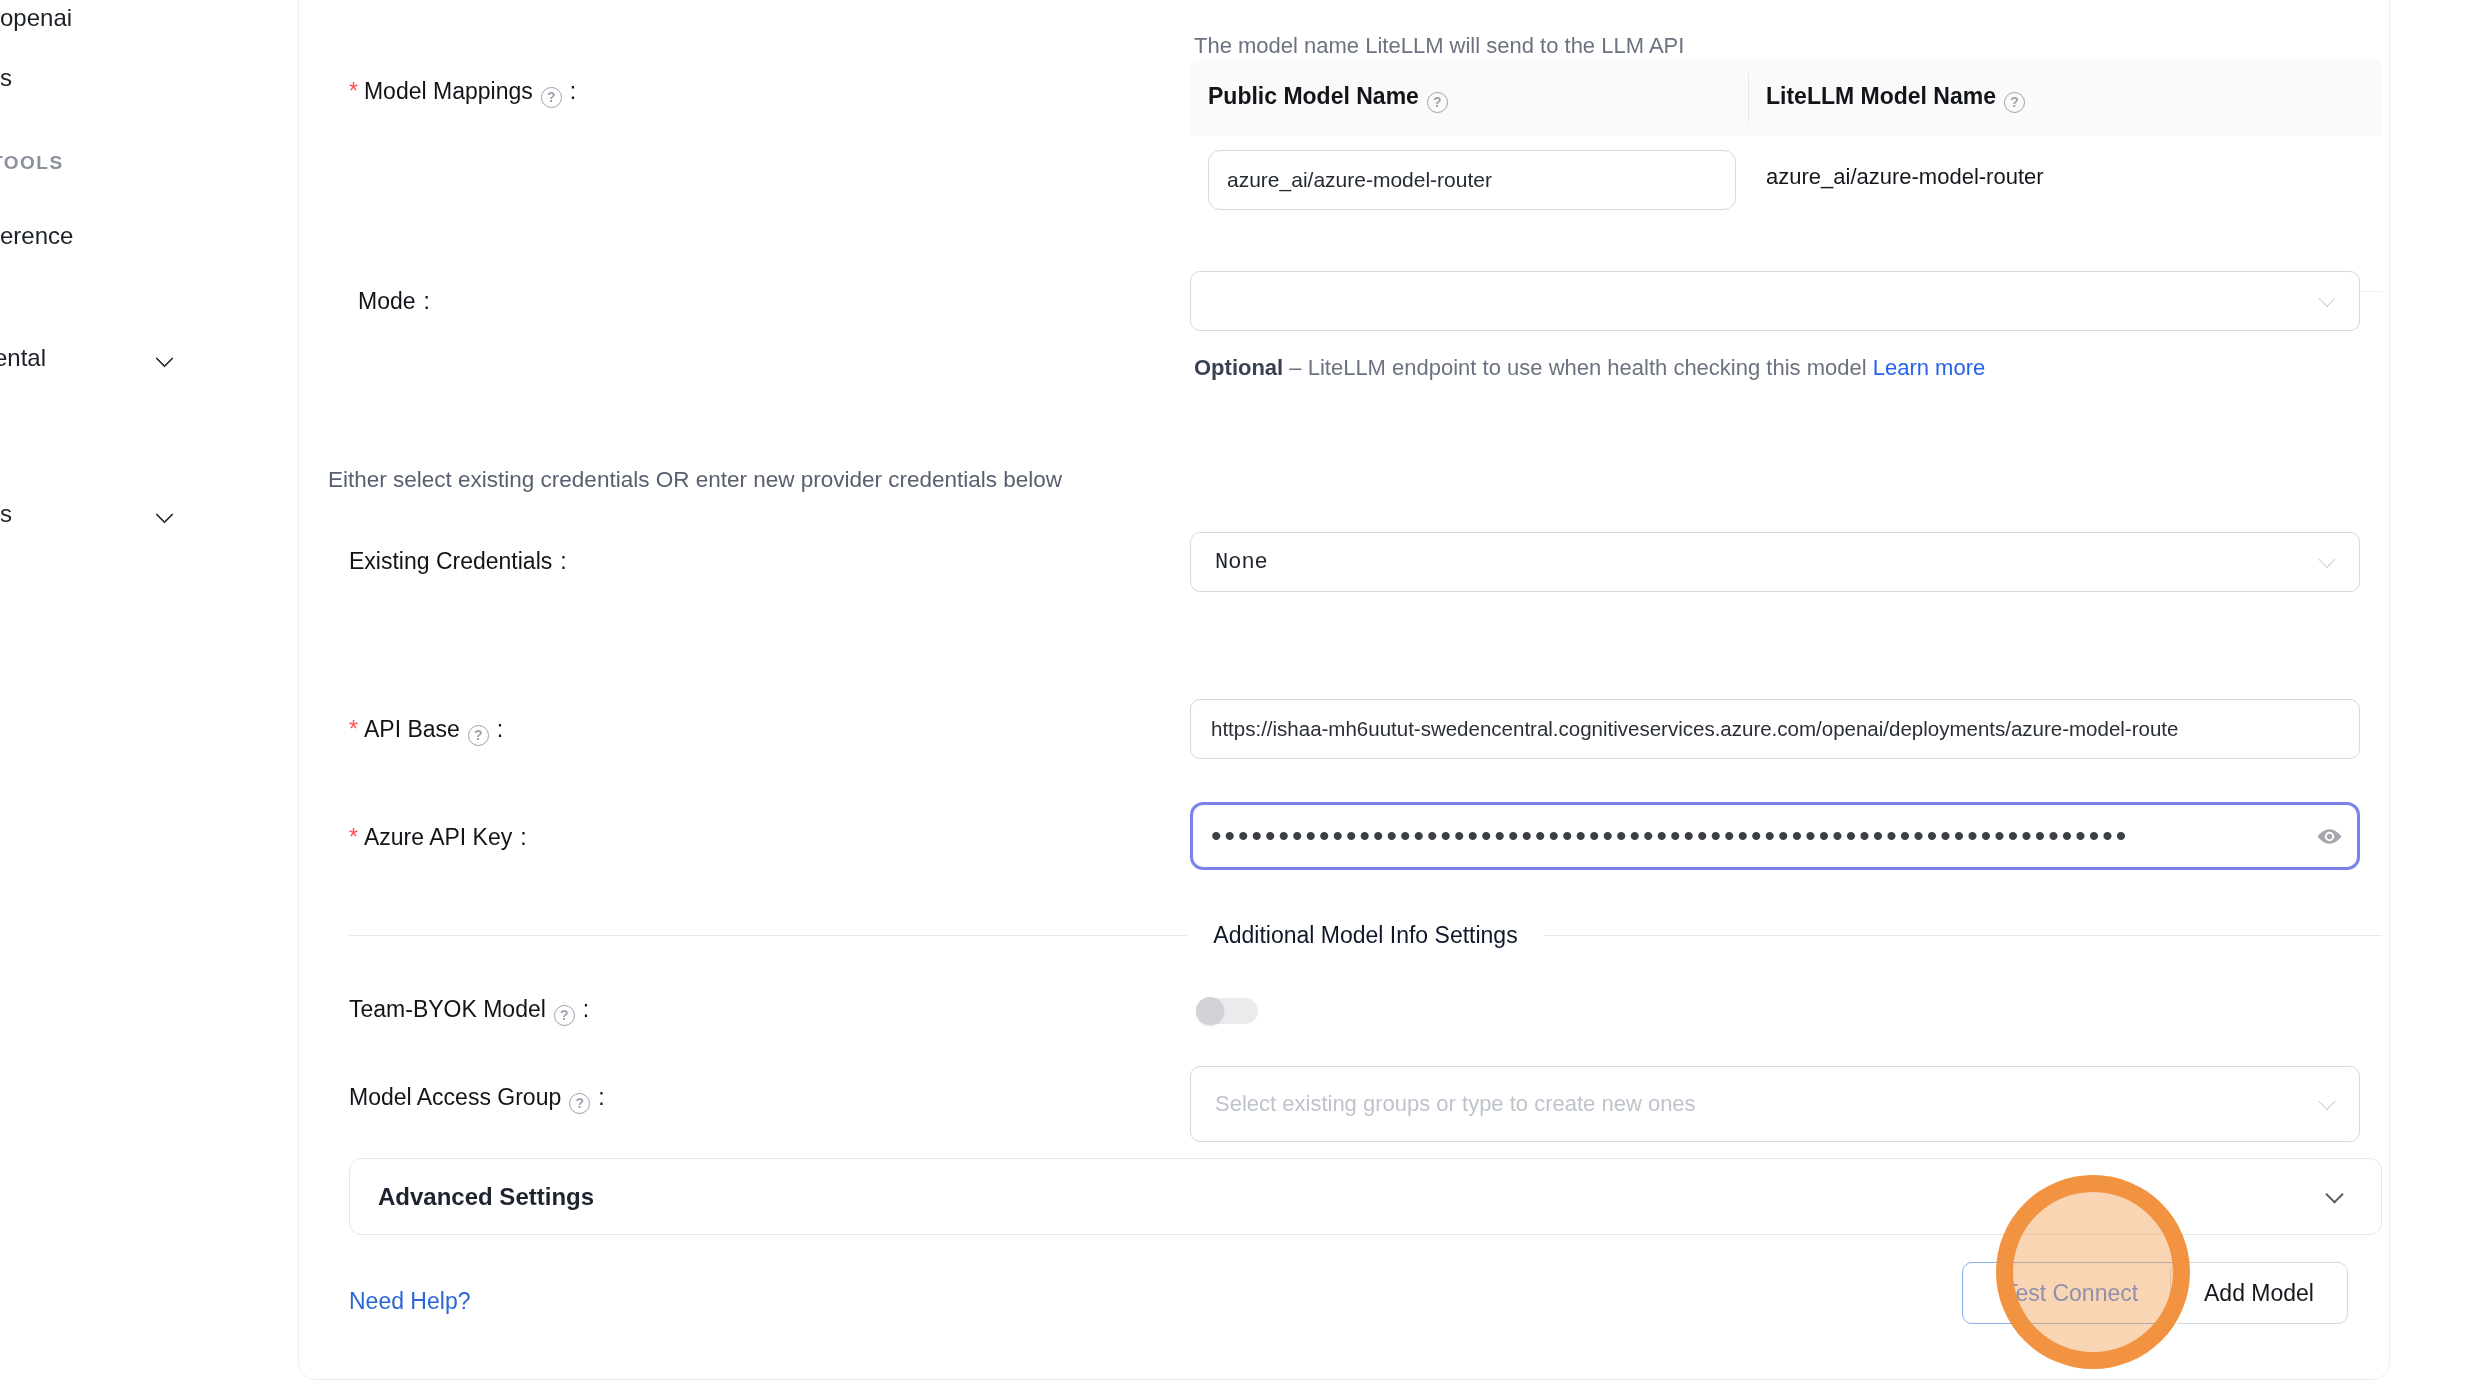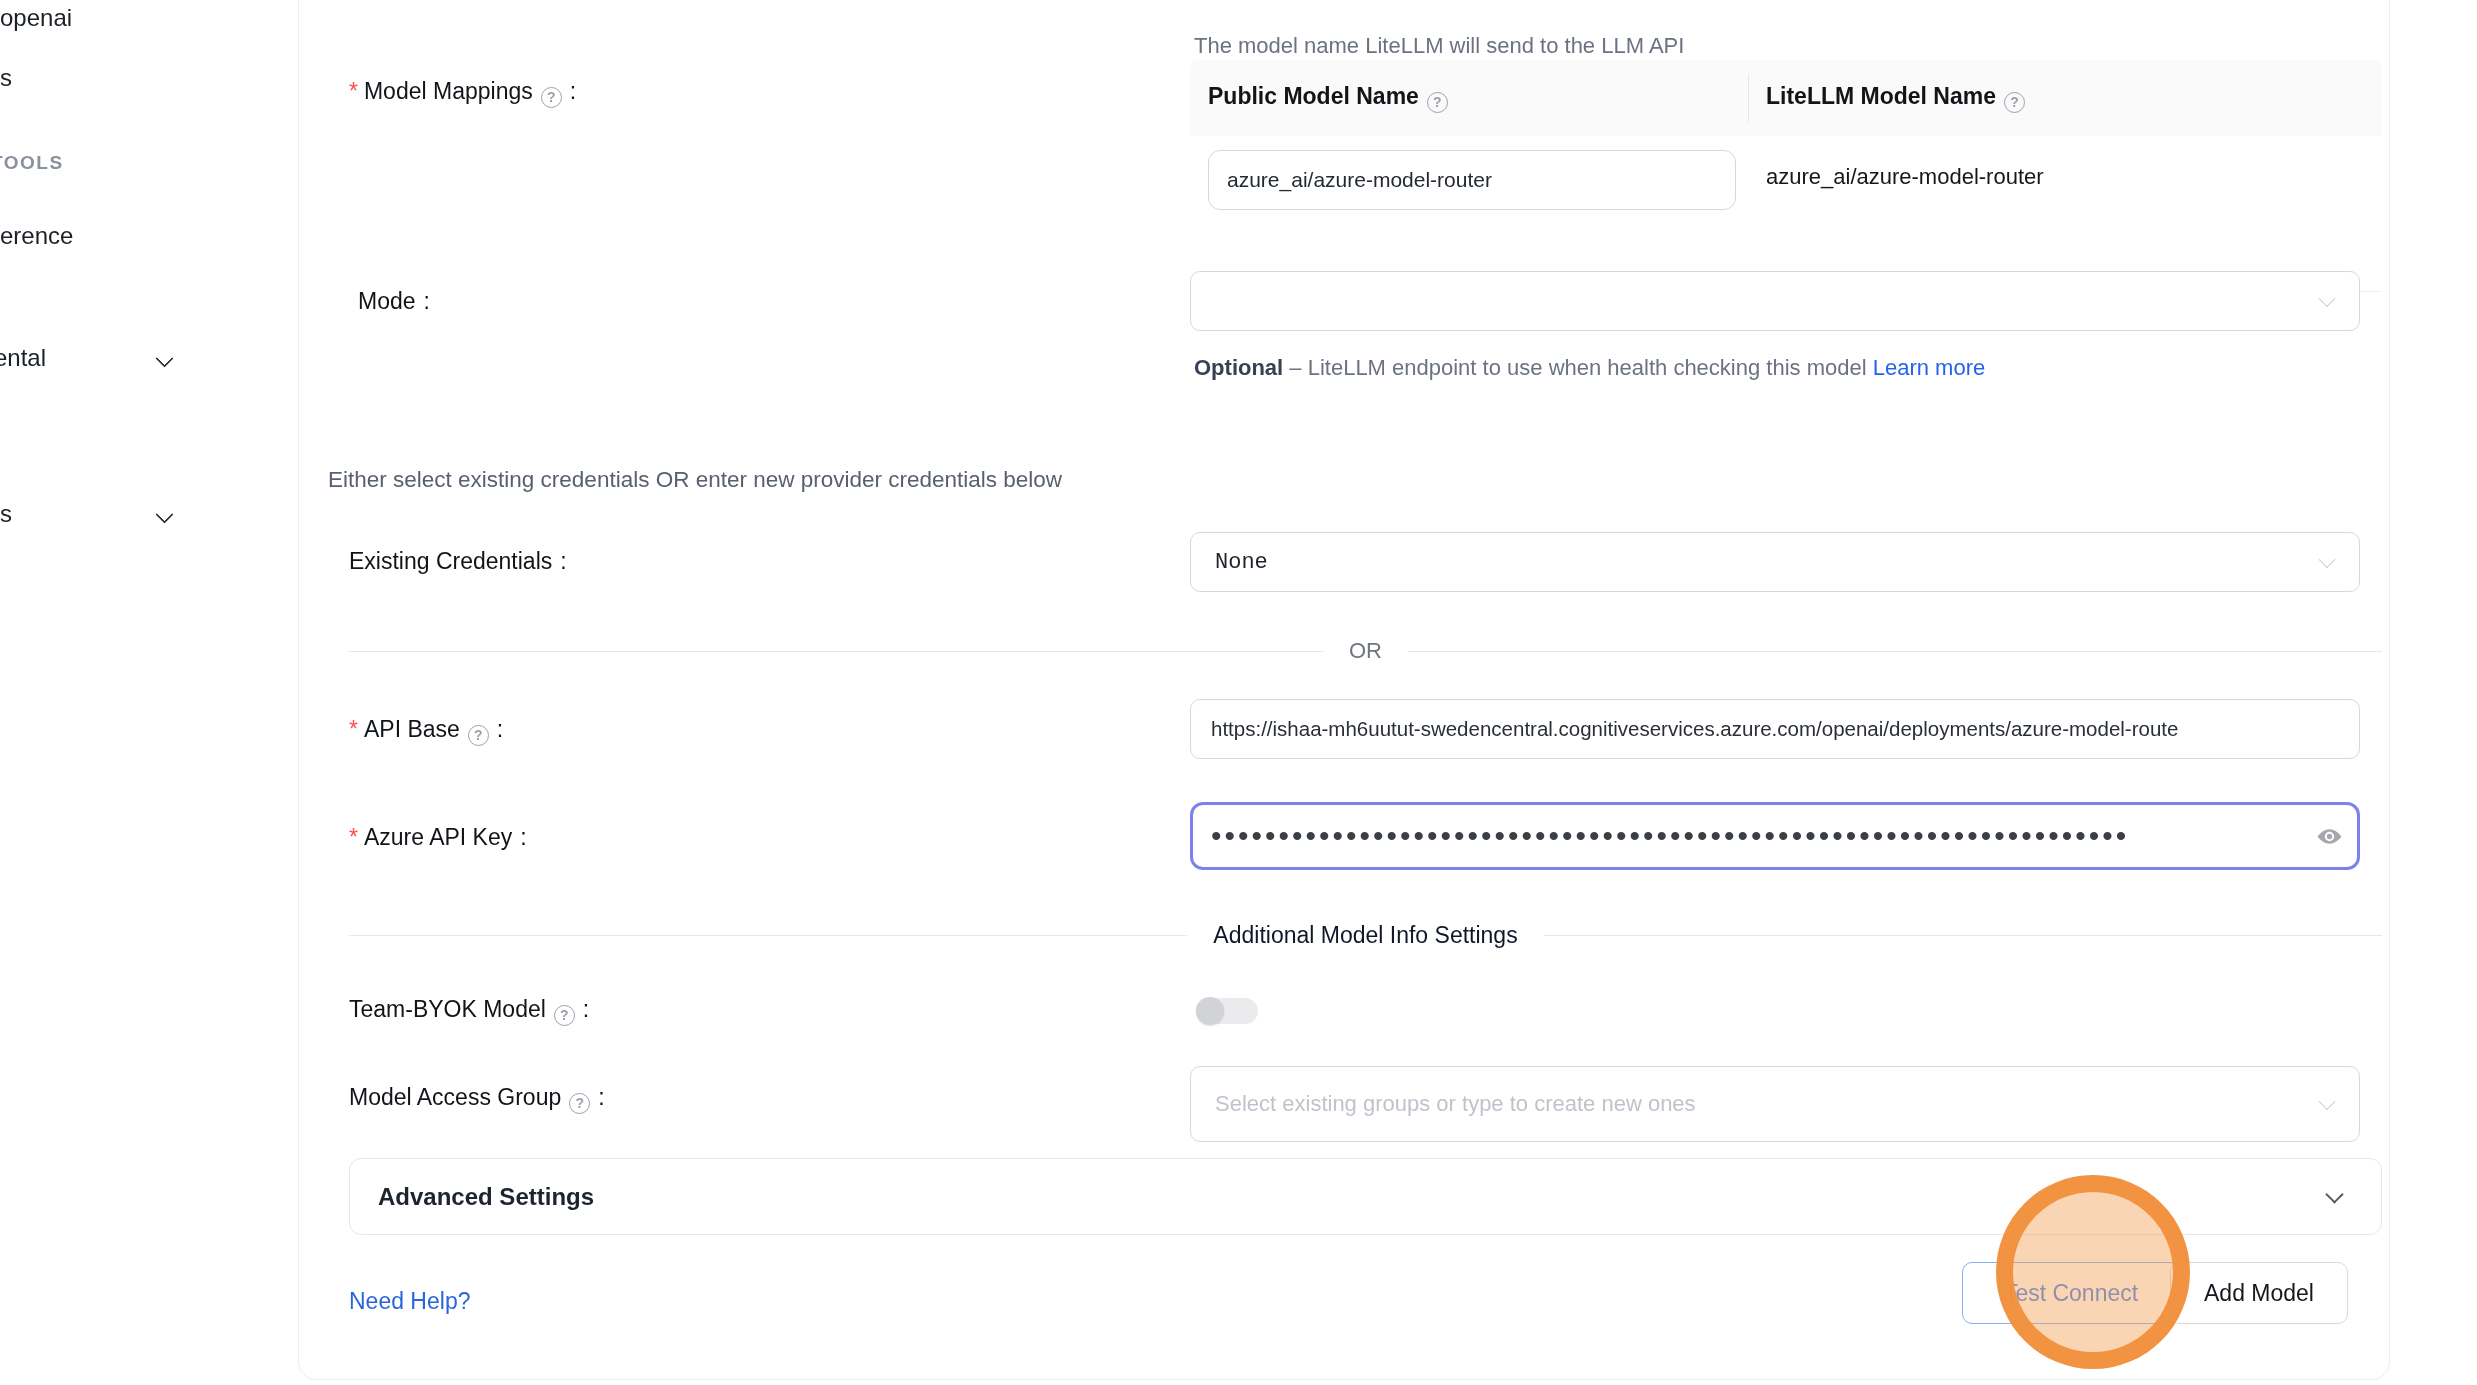--- a/index.html
+++ b/index.html
@@ -173,23 +173,20 @@
   <div class="abs" style="left:328px;top:467px;font-size:22.5px;color:#586070;">Either select existing credentials OR enter new provider credentials below</div>
 
   <div class="label abs" style="left:349px;top:548px;">
     <span>Existing Credentials</span><span class="colon">:</span>
   </div>
   <div class="control" style="left:1190px;top:532px;width:1170px;height:60px;">
     <span style="padding-left:24px;color:#1f242b;font-family:Liberation Mono, monospace;">None</span>
     <span class="chev"></span>
   </div>
 
-  <div class="divider-row" style="left:349px;top:638px;width:2033px;">
-    <span class="divider-text" style="color:#6f7680;">OR</span>
-  </div>
 
   <div class="label abs" style="left:349px;top:716px;">
     <span class="req">*</span><span>API Base</span><span class="qicon">?</span><span class="colon">:</span>
   </div>
   <input class="text-input" style="left: 1190px; top: 699px; width: 1170px; height: 60px;" value="https://ishaa-mh6uutut-swedencentral.cognitiveservices.azure.com/openai/deployments/azure-model-route">
 
   <div class="label abs" style="left:349px;top:824px;">
     <span class="req">*</span><span>Azure API Key</span><span class="colon">:</span>
   </div>
   <div class="key-wrap">

